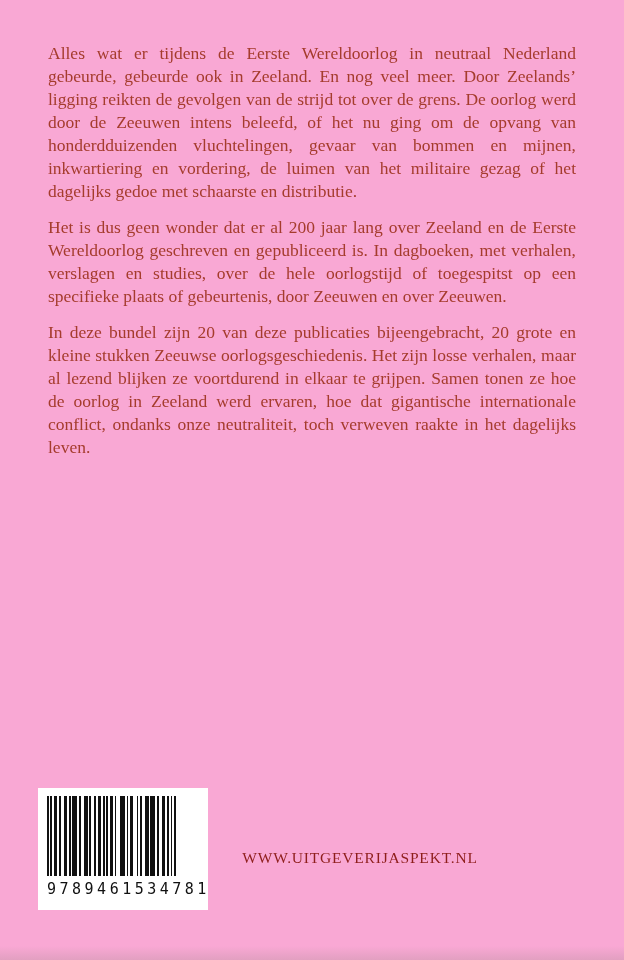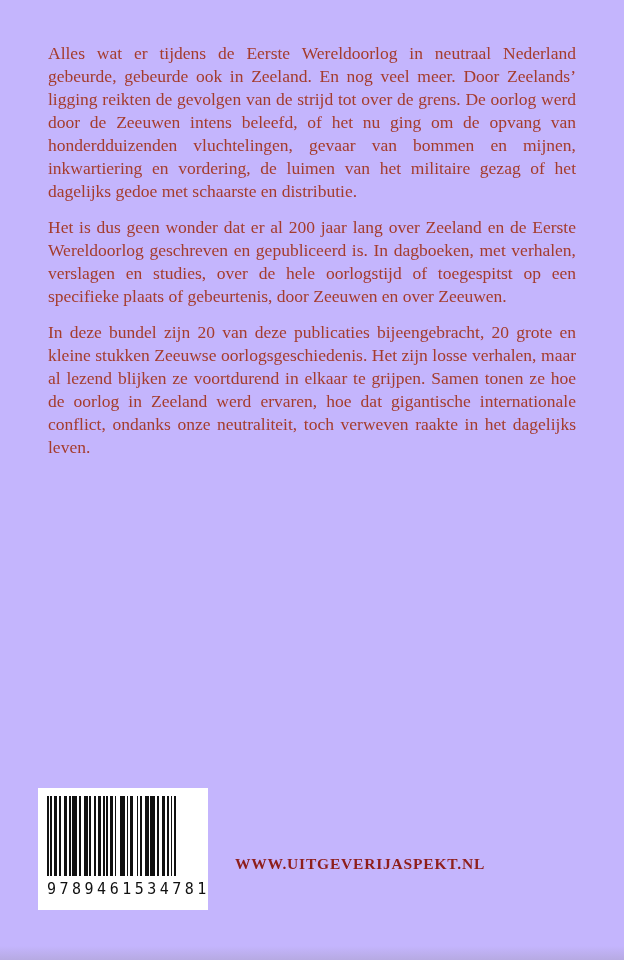--- a/index.html
+++ b/index.html
@@ -5,21 +5,21 @@
   html, body {
     margin: 0;
     padding: 0;
     background: #888;
   }
   .cover {
     position: relative;
     width: 624px;
     height: 960px;
     margin: 0 auto;
-    background: #c4b5fd;
+    background: #f9a8d4;
     overflow: hidden;
     font-family: "Liberation Serif", serif;
   }
   
   .cover::after {
     content: "";
     position: absolute;
     left: 0; right: 0; bottom: 0;
     height: 14px;
     background: linear-gradient(to bottom, rgba(0,0,0,0) 0%, rgba(120,120,105,0.18) 100%);
@@ -82,23 +82,23 @@
   }
   .publisher-name {
     font-family: "Liberation Serif", serif;
     font-variant: small-caps;
     font-weight: bold;
     font-size: 31px;
     line-height: 34px;
     letter-spacing: 1px;
   }
   .publisher-site {
-    margin-top: 9px;
+    margin-top: 3px;
     font-family: "Liberation Serif", serif;
-    font-weight: bold;
+    font-weight: normal;
     font-size: 15.5px;
     letter-spacing: 0.8px;
   }
 </style>
 </head>
 <body>
 
 <div class="cover">
 
   <div class="text-block">

